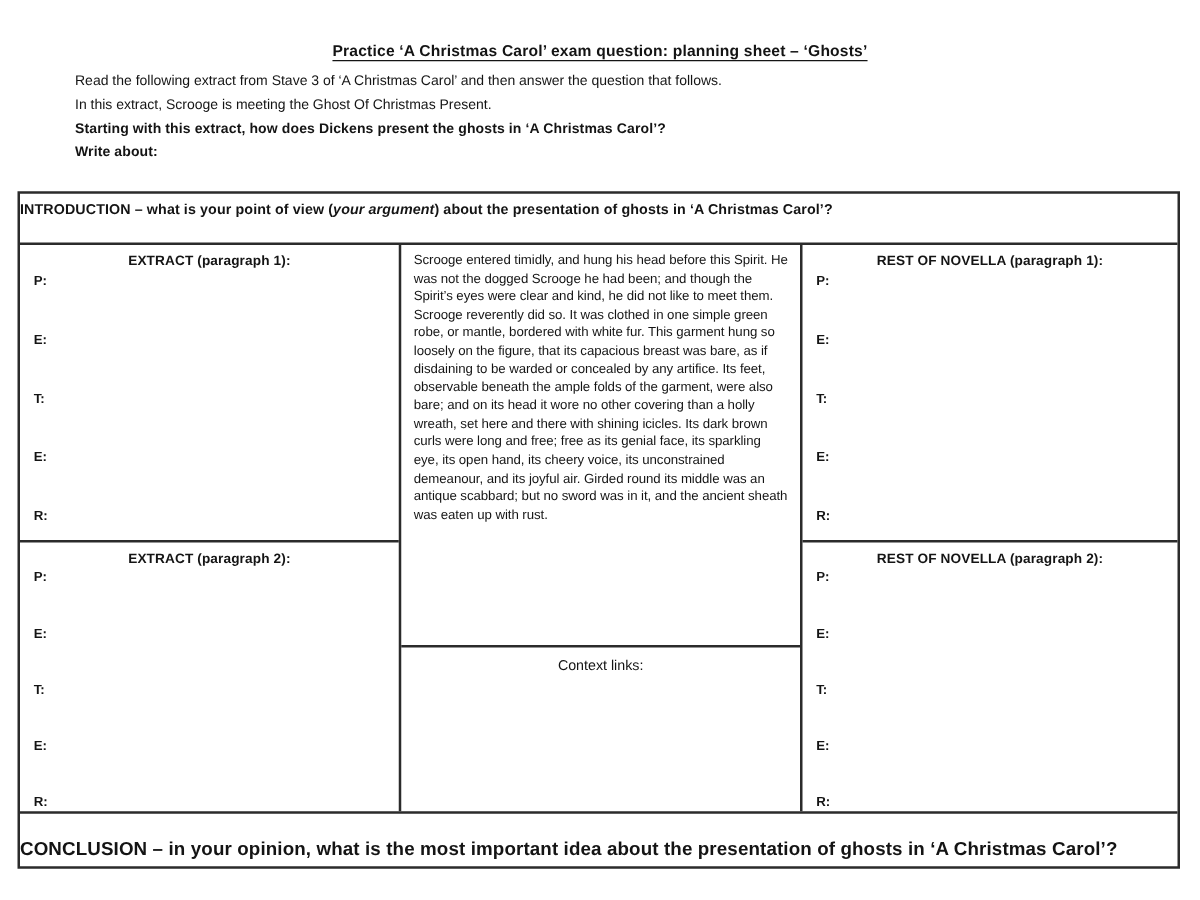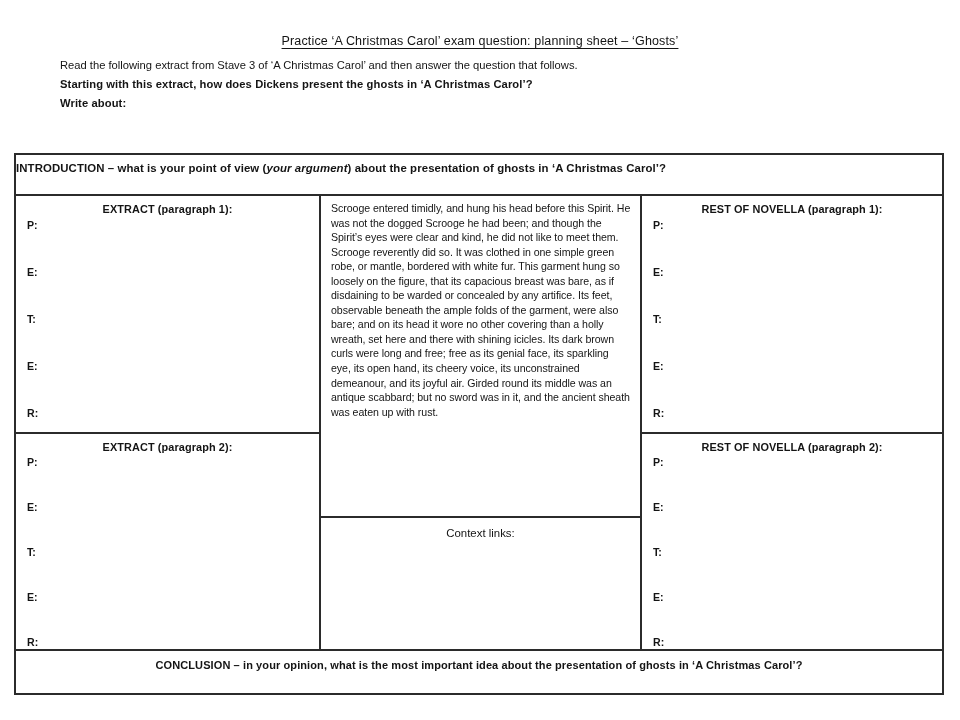--- a/index.html
+++ b/index.html
@@ -22,21 +22,21 @@
   }
 
   
   .doc-title {
     position: absolute;
     left: 0;
     top: 34px;
     width: 960px;
     text-align: center;
     font-size: 12.5px;
-    font-weight: normal;
+    font-weight: bold;
     letter-spacing: 0.15px;
     text-decoration: underline;
     text-underline-offset: 3px;
     color: #141414;
   }
 
   
   .intro {
     position: absolute;
     left: 60px;
@@ -110,24 +110,23 @@
 
   .row-concl {
     position: absolute;
     left: 0;
     top: 494px;
     width: 926px;
     height: 44px;
     border-top: 2px solid #2b2b2b;
   }
   .row-concl .hdr {
-    text-align: center;
-    font-size: 11px;
-    font-weight: bold;
-    padding-top: 8px;
+    font-size: 15px;
+    font-weight: bold;
+    padding-top: 20px;
     letter-spacing: 0.1px;
     color: #141414;
   }
 
   
   .grid {
     position: absolute;
     left: 0;
     top: 41px;
     width: 954px;
@@ -226,20 +225,21 @@
 </style>
 </head>
 <body>
 
 <div class="page">
 
   <div class="doc-title">Practice ‘A Christmas Carol’ exam question:  planning sheet – ‘Ghosts’</div>
 
   <div class="intro">
     <div class="intro-line">Read the following extract from Stave 3 of ‘A Christmas Carol’ and then answer the question that follows.</div>
+    <div class="intro-line">In this extract, Scrooge is meeting the Ghost Of Christmas Present.</div>
     <div class="intro-line bold">Starting with this extract, how does Dickens present the ghosts in ‘A Christmas Carol’?</div>
     <div class="intro-line bold">Write about:</div>
   </div>
 
   <div class="sheet">
 
     <div class="row-intro">
       <div class="hdr"><span>INTRODUCTION – what is your point of view (</span><span class="ital">your argument</span><span>) about the presentation of ghosts in ‘A Christmas Carol’?</span></div>
     </div>
 

